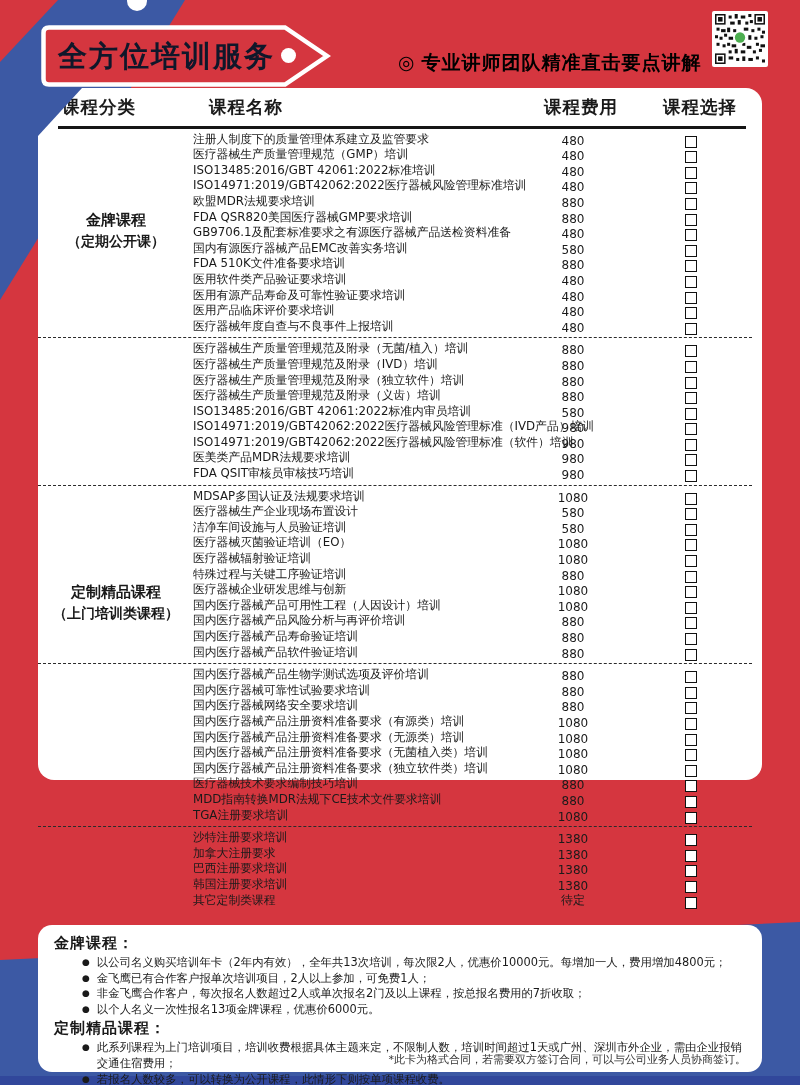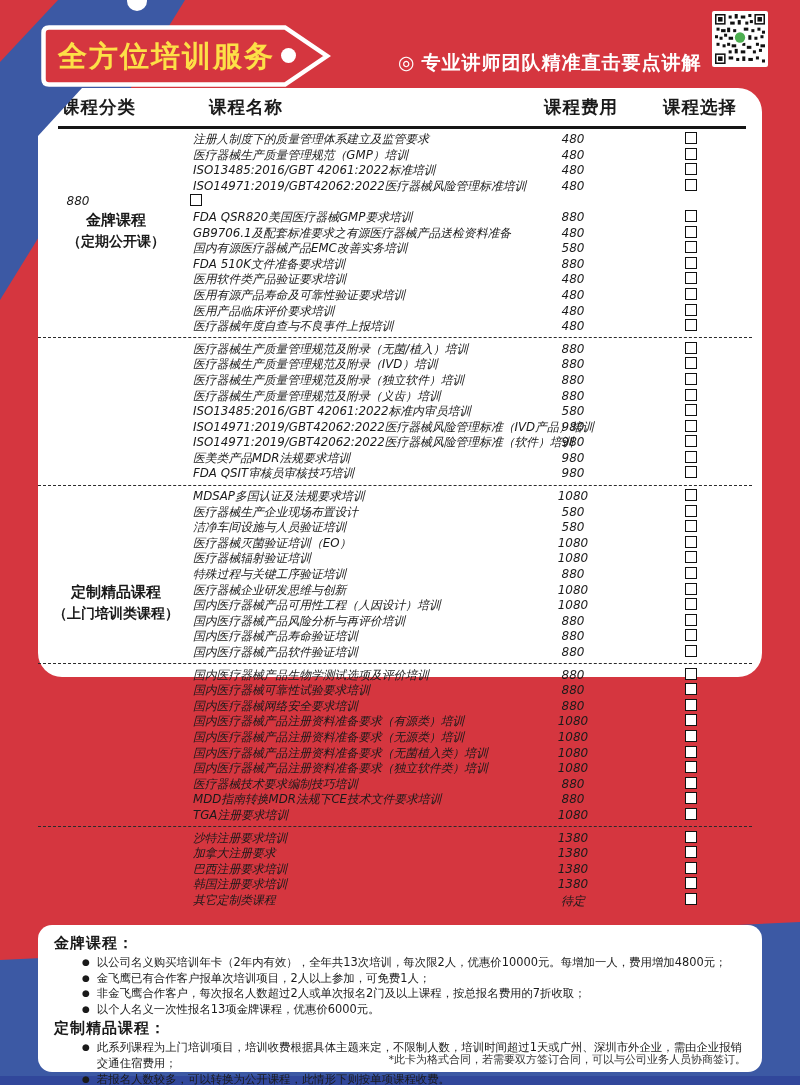--- a/index.html
+++ b/index.html
@@ -9,52 +9,52 @@
     font-family:"DejaVu Sans","Liberation Sans",sans-serif;
     color:#1a1a1a;
   }
   .decor{position:absolute;top:0;left:0;z-index:0;}
 
   
   .banner{position:absolute;left:38px;top:24px;width:300px;height:64px;z-index:2;}
   .banner svg{position:absolute;top:0;left:0;}
   .banner-text{
     position:absolute;left:20px;top:0;line-height:64px;
-    font-size:29px;font-weight:bold;color:#fde047;letter-spacing:2px;white-space:nowrap;
+    font-size:29px;font-weight:bold;color:#0f172a;letter-spacing:2px;white-space:nowrap;
   }
   .banner-dot{
     position:absolute;left:243px;top:24px;width:15px;height:15px;border-radius:50%;
     background:#fff;color:transparent;overflow:hidden;font-size:1px;
   }
   .subtitle{
     position:absolute;left:398px;top:50px;z-index:2;
-    color:#ffffff;font-size:19px;font-weight:bold;letter-spacing:1px;white-space:nowrap;
+    color:#000000;font-size:19px;font-weight:bold;letter-spacing:1px;white-space:nowrap;
   }
   .subtitle .sub-icon{font-weight:normal;margin-right:6px;}
   .qr{
     position:absolute;left:712px;top:11px;width:56px;height:56px;z-index:2;
     background:#fff;padding:3px;box-sizing:border-box;border-radius:2px;
   }
 
   
   .card{position:absolute;left:38px;background:#fff;z-index:1;}
-  .card-main{top:88px;width:724px;height:589px;border-radius:24px;}
+  .card-main{top:88px;width:724px;height:692px;border-radius:16px;}
   .corner-wedge{
     position:absolute;left:38px;top:88px;width:44px;height:48px;z-index:3;
     background:#3c59a4;clip-path:polygon(0 0,100% 0,0 100%);
   }
   .col-headers{position:absolute;top:7px;left:0;right:0;height:30px;font-size:17.5px;font-weight:bold;letter-spacing:1px;}
   .h-cat{position:absolute;left:24px;}
   .h-name{position:absolute;left:152px;margin-left:19px;}
   .h-fee{position:absolute;left:506px;width:96px;}
   .h-select{position:absolute;left:614px;width:96px;text-align:center;}
   .header-rule{position:absolute;left:20px;right:16px;top:38px;height:3px;background:#151515;}
 
   .rows{position:absolute;top:44px;left:0;right:10px;}
-  .course-row{display:flex;align-items:flex-start;height:15.6px;font-style:italic;}
+  .course-row{display:flex;align-items:flex-end;height:15.6px;}
   .row-name{margin-left:155px;width:340px;font-size:11.8px;white-space:nowrap;overflow:visible;}
   .row-fee{width:80px;text-align:center;font-size:12px;flex:none;}
   .row-check{
     flex:none;margin-left:72px;width:12px;height:12px;box-sizing:border-box;
     border:1.7px solid #111;background:#fff;
   }
   .divider{border-top:1.7px dashed #2b2b2b;height:0;margin:2.5px 0 3.5px 0;}
 
   .cat{
     position:absolute;left:2px;width:152px;text-align:center;
@@ -200,20 +200,21 @@
     <span class="row-check" role="checkbox" aria-checked="false"></span>
   </div>
 
   <div class="course-row">
     <span class="row-name">ISO14971:2019/GBT42062:2022医疗器械风险管理标准培训</span>
     <span class="row-fee">480</span>
     <span class="row-check" role="checkbox" aria-checked="false"></span>
   </div>
 
   <div class="course-row">
+    <span class="row-name">欧盟MDR法规要求培训</span>
     <span class="row-fee">880</span>
     <span class="row-check" role="checkbox" aria-checked="false"></span>
   </div>
 
   <div class="course-row">
     <span class="row-name">FDA QSR820美国医疗器械GMP要求培训</span>
     <span class="row-fee">880</span>
     <span class="row-check" role="checkbox" aria-checked="false"></span>
   </div>
 

